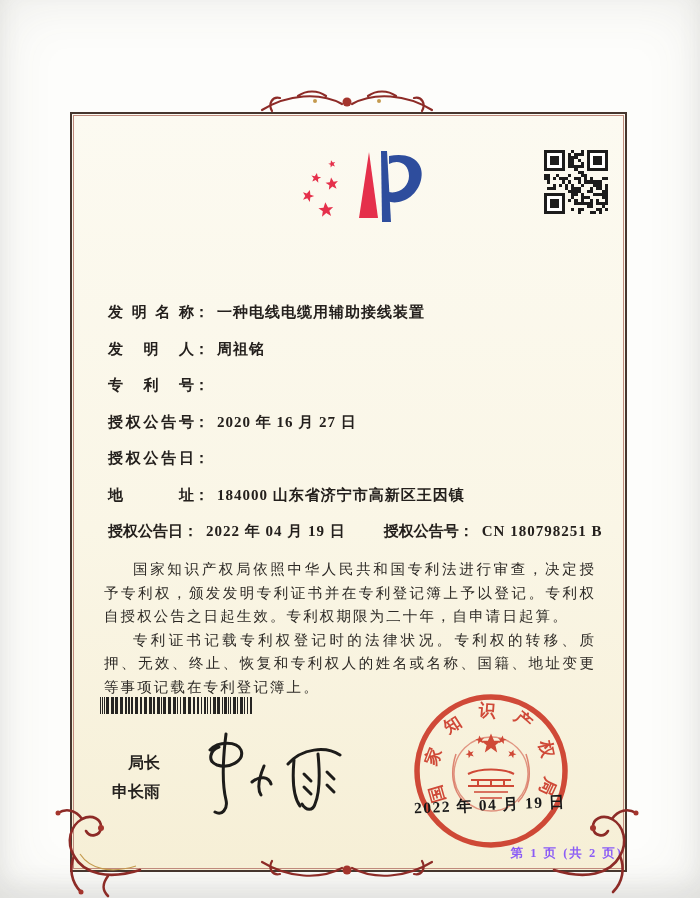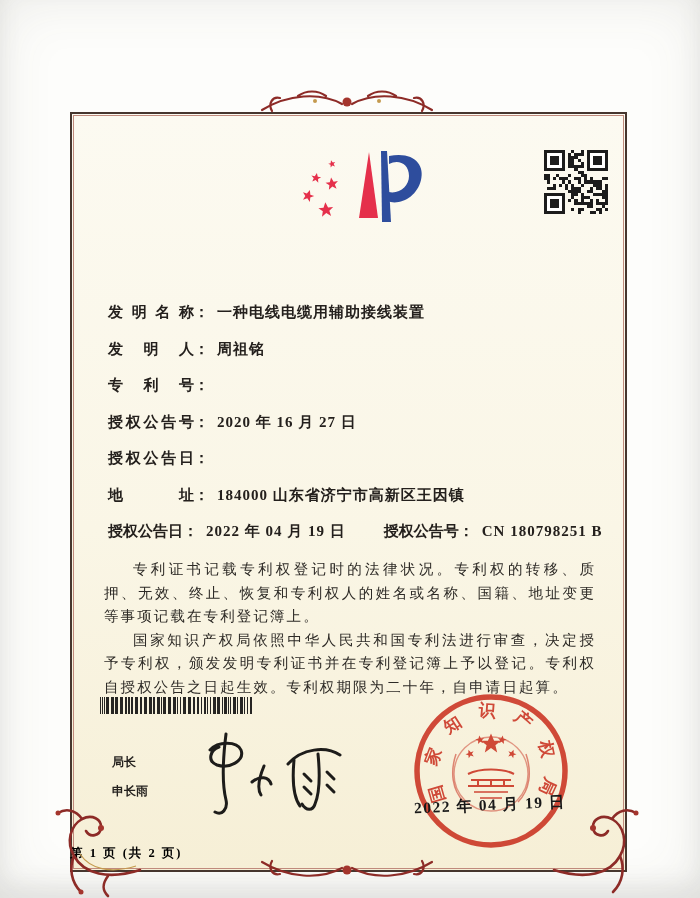--- a/index.html
+++ b/index.html
@@ -19,27 +19,27 @@
   .frow{display:flex;align-items:flex-start;margin-bottom:14.5px;height:22px;white-space:nowrap;}
   .flabel{display:inline-block;width:86px;font-weight:700;text-align:justify;text-align-last:justify;}
   .fcolon{font-weight:700;margin-right:8px;}
   .fvalue{font-weight:700;letter-spacing:1px;}
   .auth2{margin-left:38px;display:inline-flex;align-items:baseline;}
   .paras{left:104px;top:558px;width:492px;font-size:14.5px;line-height:23.5px;
          letter-spacing:2.1px;color:#2d2a26;text-align:justify;}
   .paras p{margin:0;text-indent:2em;}
   .barcode{left:100px;top:697px;width:240px;height:17px;display:flex;align-items:stretch;}
   .barcode .b{background:#262523;margin-right:2px;}
-  .officer{left:112px;top:748px;font-size:12px;font-weight:700;color:#262320;line-height:29px;}
+  .officer{left:112px;top:748px;font-size:16px;font-weight:700;color:#262320;line-height:29px;text-align:right;}
   .sig{left:188px;top:724px;}
   .seal{left:408px;top:688px;width:166px;height:166px;mix-blend-mode:multiply;}
   .sealdate{left:404px;top:795px;width:172px;text-align:center;font-size:15.5px;font-weight:700;
             color:#191919;letter-spacing:1.5px;transform:rotate(-2.5deg);z-index:5;}
-  .footer{left:70px;top:845px;width:553px;text-align:left;font-size:12.5px;font-weight:700;
-          color:#000000;letter-spacing:2px;}
+  .footer{left:70px;top:845px;width:553px;text-align:right;font-size:12.5px;font-weight:700;
+          color:#8b5cf6;letter-spacing:2px;}
   .qr{left:544px;top:150px;}
   .logo{left:272px;top:148px;}
   .orn{position:absolute;z-index:4;}
 </style>
 </head>
 <body>
 
 <div class="photo">
 
   <div class="frame">
@@ -286,22 +286,22 @@
         <span class="fvalue">2022 年 04 月 19 日</span>
       <span class="auth2">
         <span class="flabel" style="width:auto;">授权公告号</span>
           <span class="fcolon">：</span>
           <span class="fvalue">CN 180798251 B</span>
       </span>
     </div>
   </div>
 
   <div class="layer paras">
+    <p>国家知识产权局依照中华人民共和国专利法进行审查，决定授予专利权，颁发发明专利证书并在专利登记簿上予以登记。专利权自授权公告之日起生效。专利权期限为二十年，自申请日起算。</p>
     <p>专利证书记载专利权登记时的法律状况。专利权的转移、质押、无效、终止、恢复和专利权人的姓名或名称、国籍、地址变更等事项记载在专利登记簿上。</p>
-    <p>国家知识产权局依照中华人民共和国专利法进行审查，决定授予专利权，颁发发明专利证书并在专利登记簿上予以登记。专利权自授权公告之日起生效。专利权期限为二十年，自申请日起算。</p>
   </div>
 
   <div class="layer barcode" id="barcode">
       <div class="b" style="width: 1px; margin-right: 1px;"></div>
       <div class="b" style="width: 1px; margin-right: 1px;"></div>
       <div class="b" style="width: 1px; margin-right: 1px;"></div>
       <div class="b" style="width: 3px; margin-right: 2px;"></div>
       <div class="b" style="width: 3px; margin-right: 1px;"></div>
       <div class="b" style="width: 3px; margin-right: 2px;"></div>
       <div class="b" style="width: 3px; margin-right: 2px;"></div>

